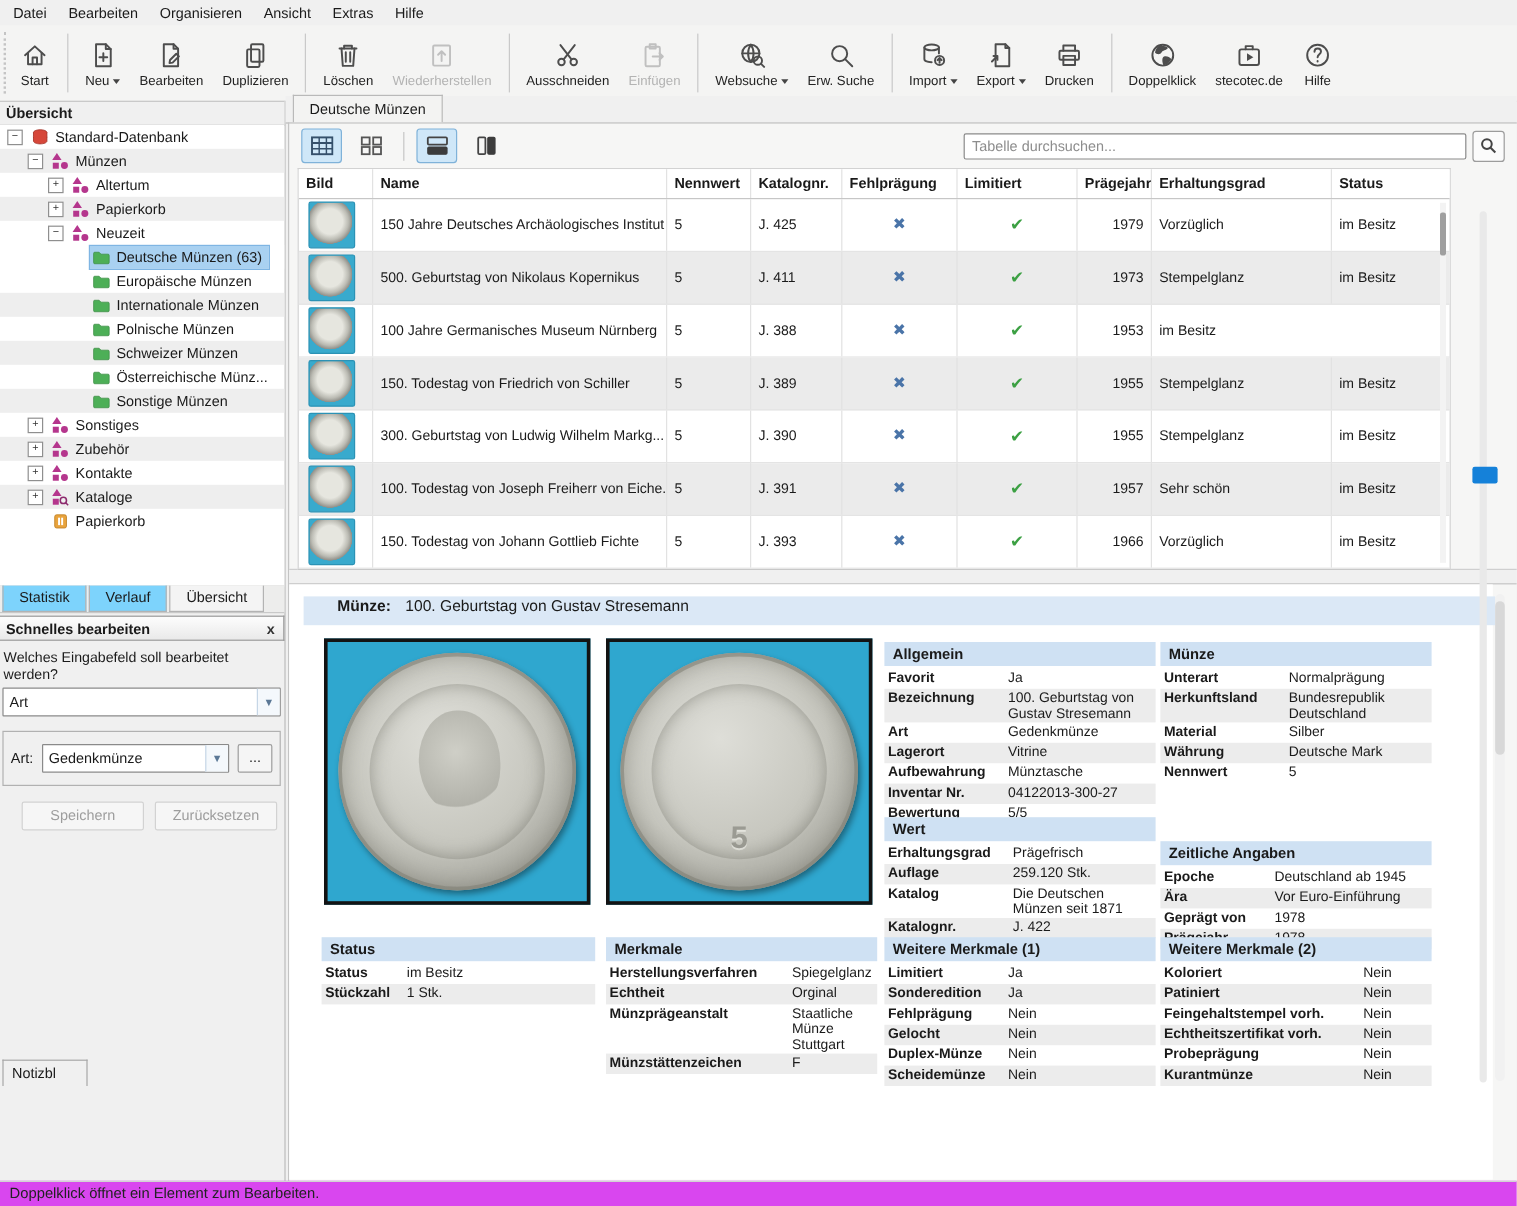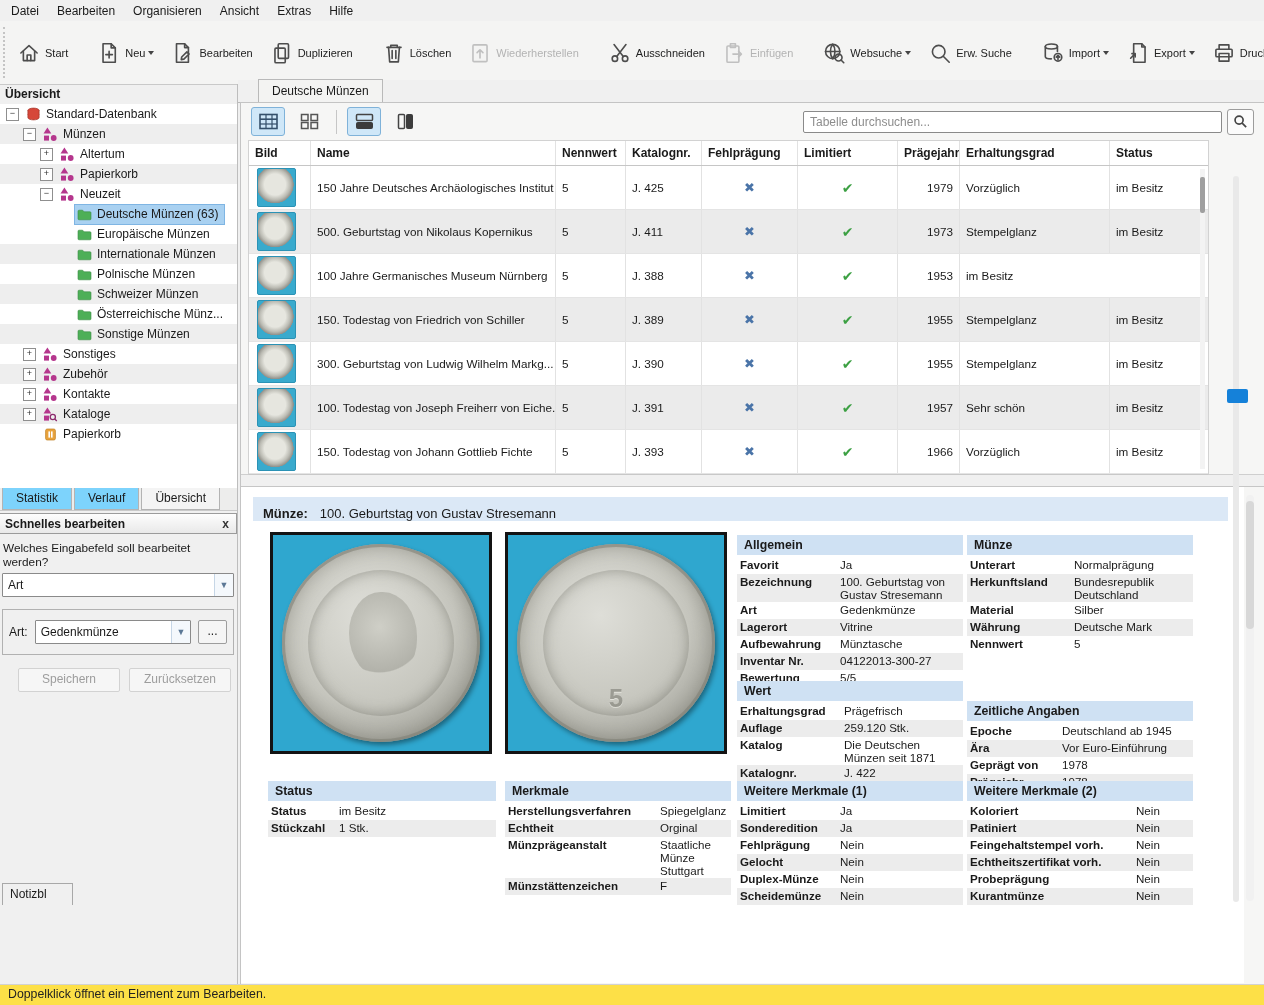--- a/index.html
+++ b/index.html
@@ -12,21 +12,21 @@
 
   
   .menubar{position:absolute;left:0;top:0;right:0;height:21px;background:#f0f0f0;display:flex;align-items:center;padding-left:2px;}
   .menu-item{padding:3px 9px;cursor:default;}
 
   
   .toolbar{position:absolute;left:0;top:21px;right:0;height:59px;background:#f4f4f3;border-bottom:1px solid #d8d8d8;display:flex;align-items:stretch;padding:2px 2px 2px 8px;}
   .toolbar::before{content:"";position:absolute;left:3px;top:6px;bottom:6px;width:0;border-left:2px dotted #c4c4c4;}
   .tb-group{display:flex;align-items:stretch;}
   .tb-sep{width:1px;background:#c9c9c9;margin:5px 6px;}
-  .tb-btn{display:flex;flex-direction:row;align-items:center;justify-content:space-between;padding:4px 8px 3px;gap:3px;border-radius:3px;position:relative;}
+  .tb-btn{display:flex;flex-direction:column;align-items:center;justify-content:center;padding:4px 8px 3px;gap:3px;border-radius:3px;position:relative;}
   .tb-icon{height:27px;display:flex;align-items:center;}
   .tb-icon svg{width:26px;height:26px;stroke:#4d4d4d;fill:none;stroke-width:1.5;stroke-linecap:round;stroke-linejoin:round;}
   .tb-lbl{font-size:11px;color:#222;white-space:nowrap;display:flex;align-items:center;gap:2px;}
   .tb-btn.disabled .tb-lbl{color:#b3b3b3;}
   .tb-btn.disabled svg{stroke:#c0c0c0;}
   .tb-icon svg .fillpart{fill:#4d4d4d;stroke:none;}
 
   
   .sidebar{position:absolute;left:0;top:84px;width:237px;bottom:20px;background:#f0f0f0;border-right:1px solid #bdbdbd;}
   .sb-header{height:19px;line-height:19px;font-weight:bold;padding-left:5px;background:#f0f0f0;border-top:1px solid #c9c9c9;border-bottom:1px solid #8f8f8f;}
@@ -56,21 +56,21 @@
   .qe-group .combo{flex:1;}
   .qe-more{width:27px;height:22px;border:1px solid #9d9d9d;background:#f5f5f5;border-radius:2px;text-align:center;line-height:20px;}
   .qe-buttons{display:flex;justify-content:flex-end;gap:9px;margin:13px 6px 0 0;}
   .qe-btn{min-width:84px;height:22px;border:1px solid #d2d2d2;background:#f6f6f6;color:#9d9d9d;text-align:center;line-height:20px;border-radius:2px;font-size:12px;padding:0 8px;}
 
   .notes-tab{position:absolute;left:2px;bottom:80px;width:62px;height:21px;border:1px solid #a8a8a8;border-bottom:none;background:#f0f0f0;line-height:21px;padding-left:7px;font-size:12px;z-index:5;}
 
   
   .main{position:absolute;left:238px;top:80px;right:0;bottom:20px;}
   .tabstrip{height:22px;background:#f0f0f0;border-bottom:1px solid #b9b9b9;display:flex;align-items:flex-end;padding-left:6px;}
-  .tab{padding:4px 13px 4px;background:#f3f3f2;border:1px solid #b9b9b9;border-bottom:1px solid #f3f3f2;margin-bottom:-1px;font-size:12px;margin-left:14px;}
+  .tab{padding:4px 13px 4px;background:#f3f3f2;border:1px solid #b9b9b9;border-bottom:1px solid #f3f3f2;margin-bottom:-1px;font-size:12px;}
   .content{position:absolute;top:22px;left:2px;right:0;bottom:0;border-left:1px solid #c4c4c4;border-top:1px solid #c4c4c4;background:#f6f6f5;}
 
   .viewbar{height:37px;display:flex;align-items:center;gap:7px;padding:0 10px;}
   .vbtn{width:32px;height:27px;border:1px solid transparent;border-radius:3px;display:flex;align-items:center;justify-content:center;}
   .vbtn.active{background:#cfe7f8;border-color:#7fb2d9;}
   .vbtn svg{width:19px;height:17px;}
   .vb-sep{width:1px;height:24px;background:#c6c6c6;margin:0 3px;}
   .searchwrap{margin-left:auto;display:flex;align-items:center;gap:5px;}
   .search-input{width:405px;height:20px;border:1px solid #8a8a8a;border-radius:2px;padding:0 6px;font-size:12px;font-family:inherit;background:#fff;color:#a21caf;}
   .search-input::placeholder{color:#8d8d8d;}
@@ -89,21 +89,21 @@
   .td.right{justify-content:flex-end;}
   .coin-thumb{width:37px;height:37px;border-radius:2px;border:1px solid #2b92b5;margin-left:2px;
     background:radial-gradient(circle at 46% 42%,#e6e6df 0 36%,#bcbcb4 52%,#90908a 63%,rgba(0,0,0,0) 64%),#39aacd;}
   .mark-x{color:#4a74a8;font-family:"DejaVu Sans",sans-serif;font-size:13px;font-weight:bold;}
   .mark-check{color:#3ca043;font-family:"DejaVu Sans",sans-serif;font-size:14px;font-weight:bold;}
 
   .splitter{height:11px;background:#f0f0f0;border-top:1px solid #cfcfcf;border-bottom:1px solid #c6c6c6;margin-top:-1px;}
 
   .detail{position:relative;height:496px;}
   .detail-surface{position:absolute;left:0;top:0;bottom:0;width:1003px;background:#fff;}
-  .detail-header{position:absolute;left:12px;top:10px;width:965px;height:24px;background:#dbe8f6;display:flex;align-items:flex-end;padding-left:10px;font-size:13px;}
+  .detail-header{position:absolute;left:12px;top:10px;width:965px;height:24px;background:#dbe8f6;display:flex;align-items:flex-start;padding-left:28px;font-size:13px;}
   .detail-header .dl{font-weight:bold;margin-right:12px;}
   .coin-img{position:absolute;width:216px;height:216px;border:3px solid #131313;background:#2fa7cf;}
   .coin-circle{position:absolute;inset:9px;border-radius:50%;
     background:radial-gradient(circle at 42% 36%,#deded8,#c7c7bf 52%,#aaaaa2 76%,#8d8d85 98%);
     box-shadow:inset 0 0 0 3px rgba(125,125,115,.55),inset 0 0 22px rgba(95,95,85,.5),2px 3px 5px rgba(0,0,0,.4);}
   .coin-circle::after{content:"";position:absolute;inset:26px;border-radius:50%;box-shadow:inset 0 0 14px rgba(110,110,100,.55);}
   .coin-img.obverse{left:29px;top:45px;}
   .coin-img.reverse{left:264px;top:45px;}
   .coin-img.obverse .coin-circle::before{content:"";position:absolute;left:34%;top:24%;width:34%;height:44%;border-radius:48% 52% 46% 54%;background:radial-gradient(circle at 45% 40%,#cfcfc7,#b2b2aa 70%,rgba(0,0,0,0) 72%);}
   .coin-img.reverse .coin-circle::before{content:"5";position:absolute;left:0;right:0;bottom:14%;text-align:center;font-size:26px;color:#9b9b93;font-weight:bold;text-shadow:0 1px 0 #e4e4dd;}
@@ -130,21 +130,21 @@
   .main-scroll-thumb{position:absolute;left:1227px;top:389px;width:21px;height:14px;background:#1581d9;border-radius:2px;z-index:7;}
   .detail-vscroll{position:absolute;left:1246px;top:495px;width:8px;height:406px;background:#f1f1f1;border-radius:4px;z-index:6;}
   .detail-vscroll .thumb{width:8px;height:128px;margin-top:6px;background:#d8d8d8;border-radius:4px;}
 
   
   .banner{position:absolute;left:42px;top:903px;width:1181px;height:76px;background:#0b0b0b;border-radius:7px;z-index:50;
     display:flex;flex-direction:column;align-items:center;justify-content:center;gap:4px;}
   .banner div{color:#fff;font-weight:bold;font-size:23.5px;letter-spacing:.2px;}
 
   
-  .statusbar{position:absolute;left:0;right:0;bottom:0;height:20px;background:#fde047;border-top:1px solid #d2d2d2;line-height:19px;padding-left:8px;font-size:12.3px;color:#222;}
+  .statusbar{position:absolute;left:0;right:0;bottom:0;height:20px;background:#d946ef;border-top:1px solid #d2d2d2;line-height:19px;padding-left:8px;font-size:12.3px;color:#222;}
 
   .glyph-ddarrow{width:0;height:0;border-left:3.5px solid transparent;border-right:3.5px solid transparent;border-top:4px solid #444;display:inline-block;margin-left:1px;}
 </style>
 </head>
 <body>
 
 <div class="app">
 
   <div class="menubar">
       <div class="menu-item"><span>Datei</span></div>

